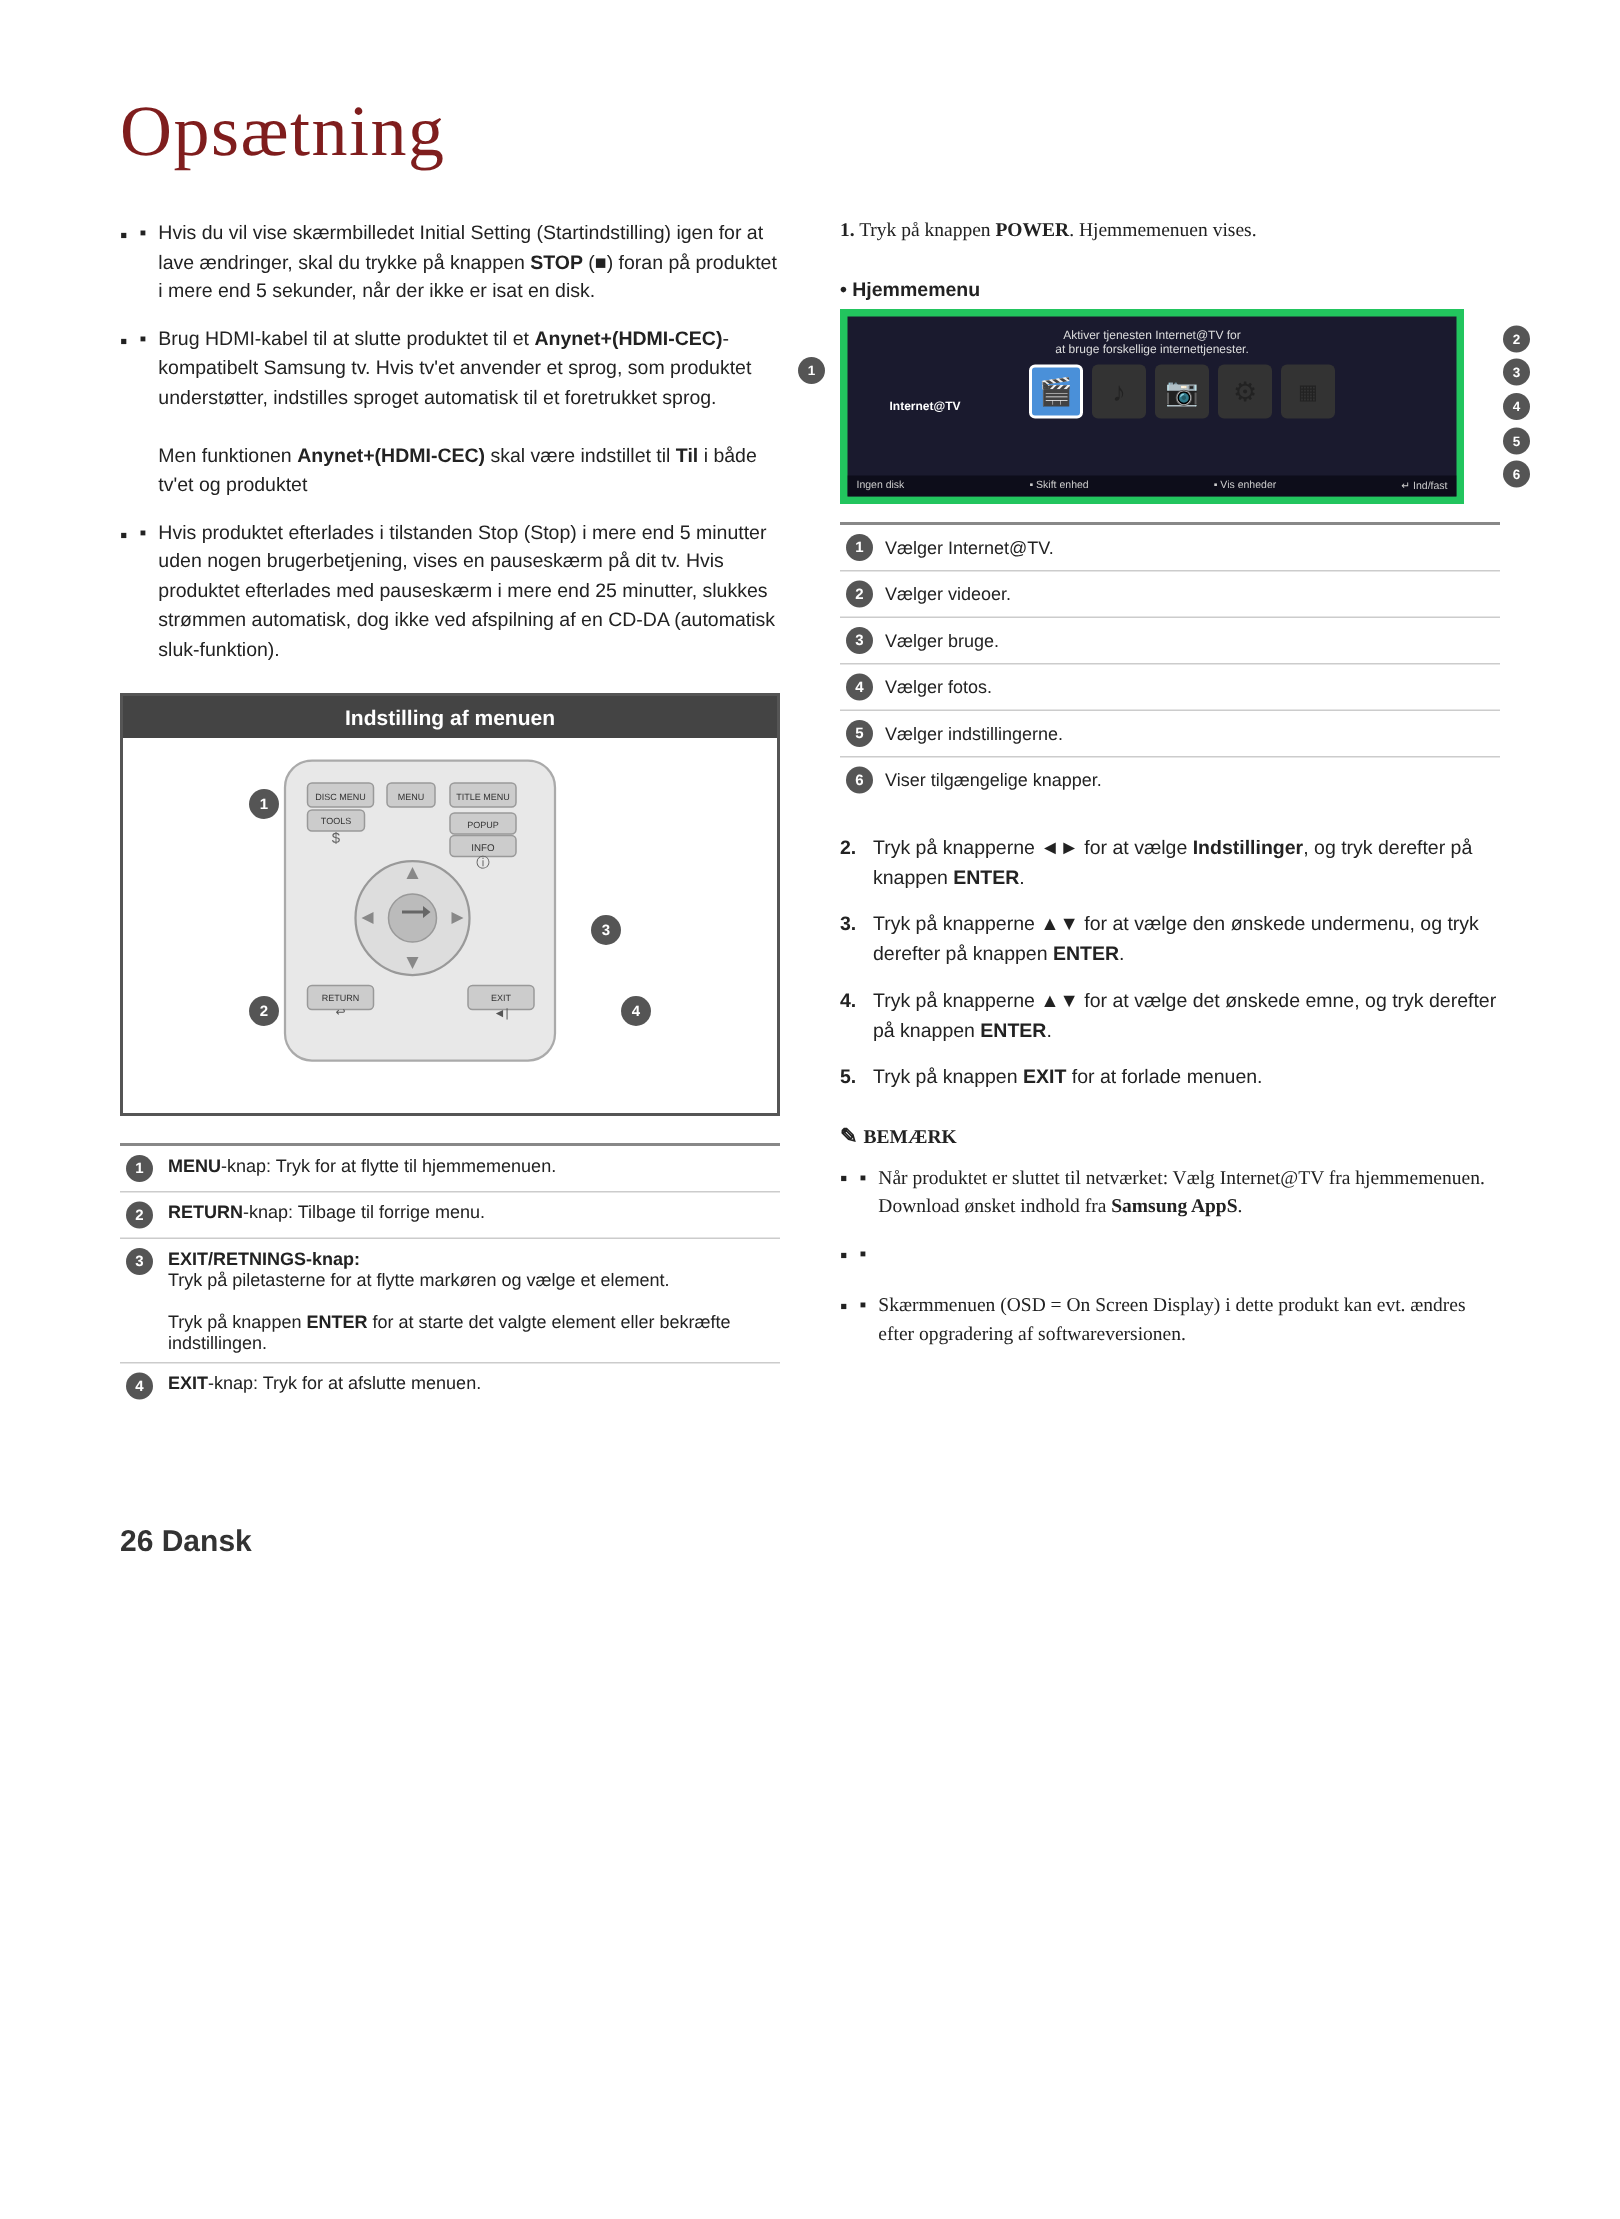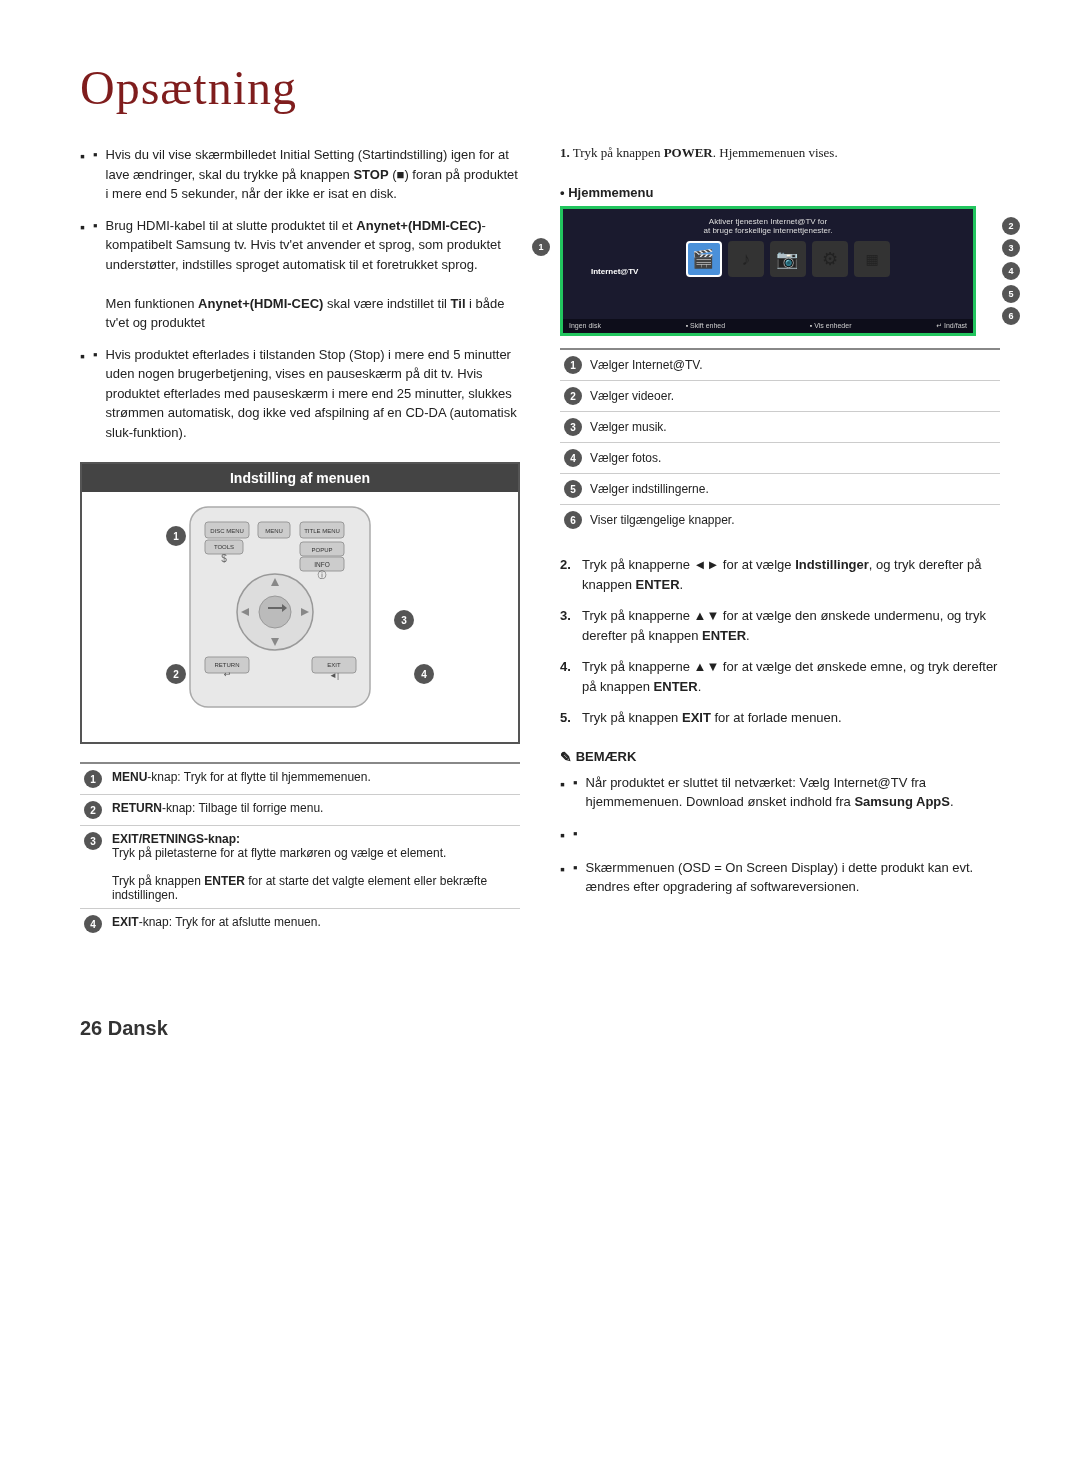--- a/index.html
+++ b/index.html
@@ -132,21 +132,21 @@
       font-weight: bold;
       margin-bottom: 6px;
     }
 
     .hjemmemenu-label::before {
       content: '• ';
     }
 
     
     .home-menu-box {
-      border: 3px solid #22c55e;
+      border: 5px solid #22c55e;
       background: #1a1a2e;
       padding: 8px;
       margin-bottom: 12px;
       position: relative;
       width: 100%;
       height: 130px;
       overflow: hidden;
     }
 
     .home-menu-wrapper {
@@ -167,20 +167,21 @@
       padding: 6px 4px;
       vertical-align: middle;
     }
 
     .right-callout-table tr:first-child td {
       border-top: 2px solid #888;
     }
 
     .bemærk-section {
       margin-top: 21px;
+      font-family: Liberation Serif, serif;
     }
 
     .bemærk-title {
       font-size: 13px;
       font-weight: bold;
       margin-bottom: 8px;
       display: flex;
       align-items: center;
       gap: 4px;
     }
@@ -393,21 +394,21 @@
       <tr>
         <td style="width:24px;text-align:center;">
           <span class="circle-num-filled">2</span>
         </td>
         <td>Vælger videoer.</td>
       </tr>
       <tr>
         <td style="width:24px;text-align:center;">
           <span class="circle-num-filled">3</span>
         </td>
-        <td>Vælger musik.</td>
+        <td>Vælger bruge.</td>
       </tr>
       <tr>
         <td style="width:24px;text-align:center;">
           <span class="circle-num-filled">4</span>
         </td>
         <td>Vælger fotos.</td>
       </tr>
       <tr>
         <td style="width:24px;text-align:center;">
           <span class="circle-num-filled">5</span>

